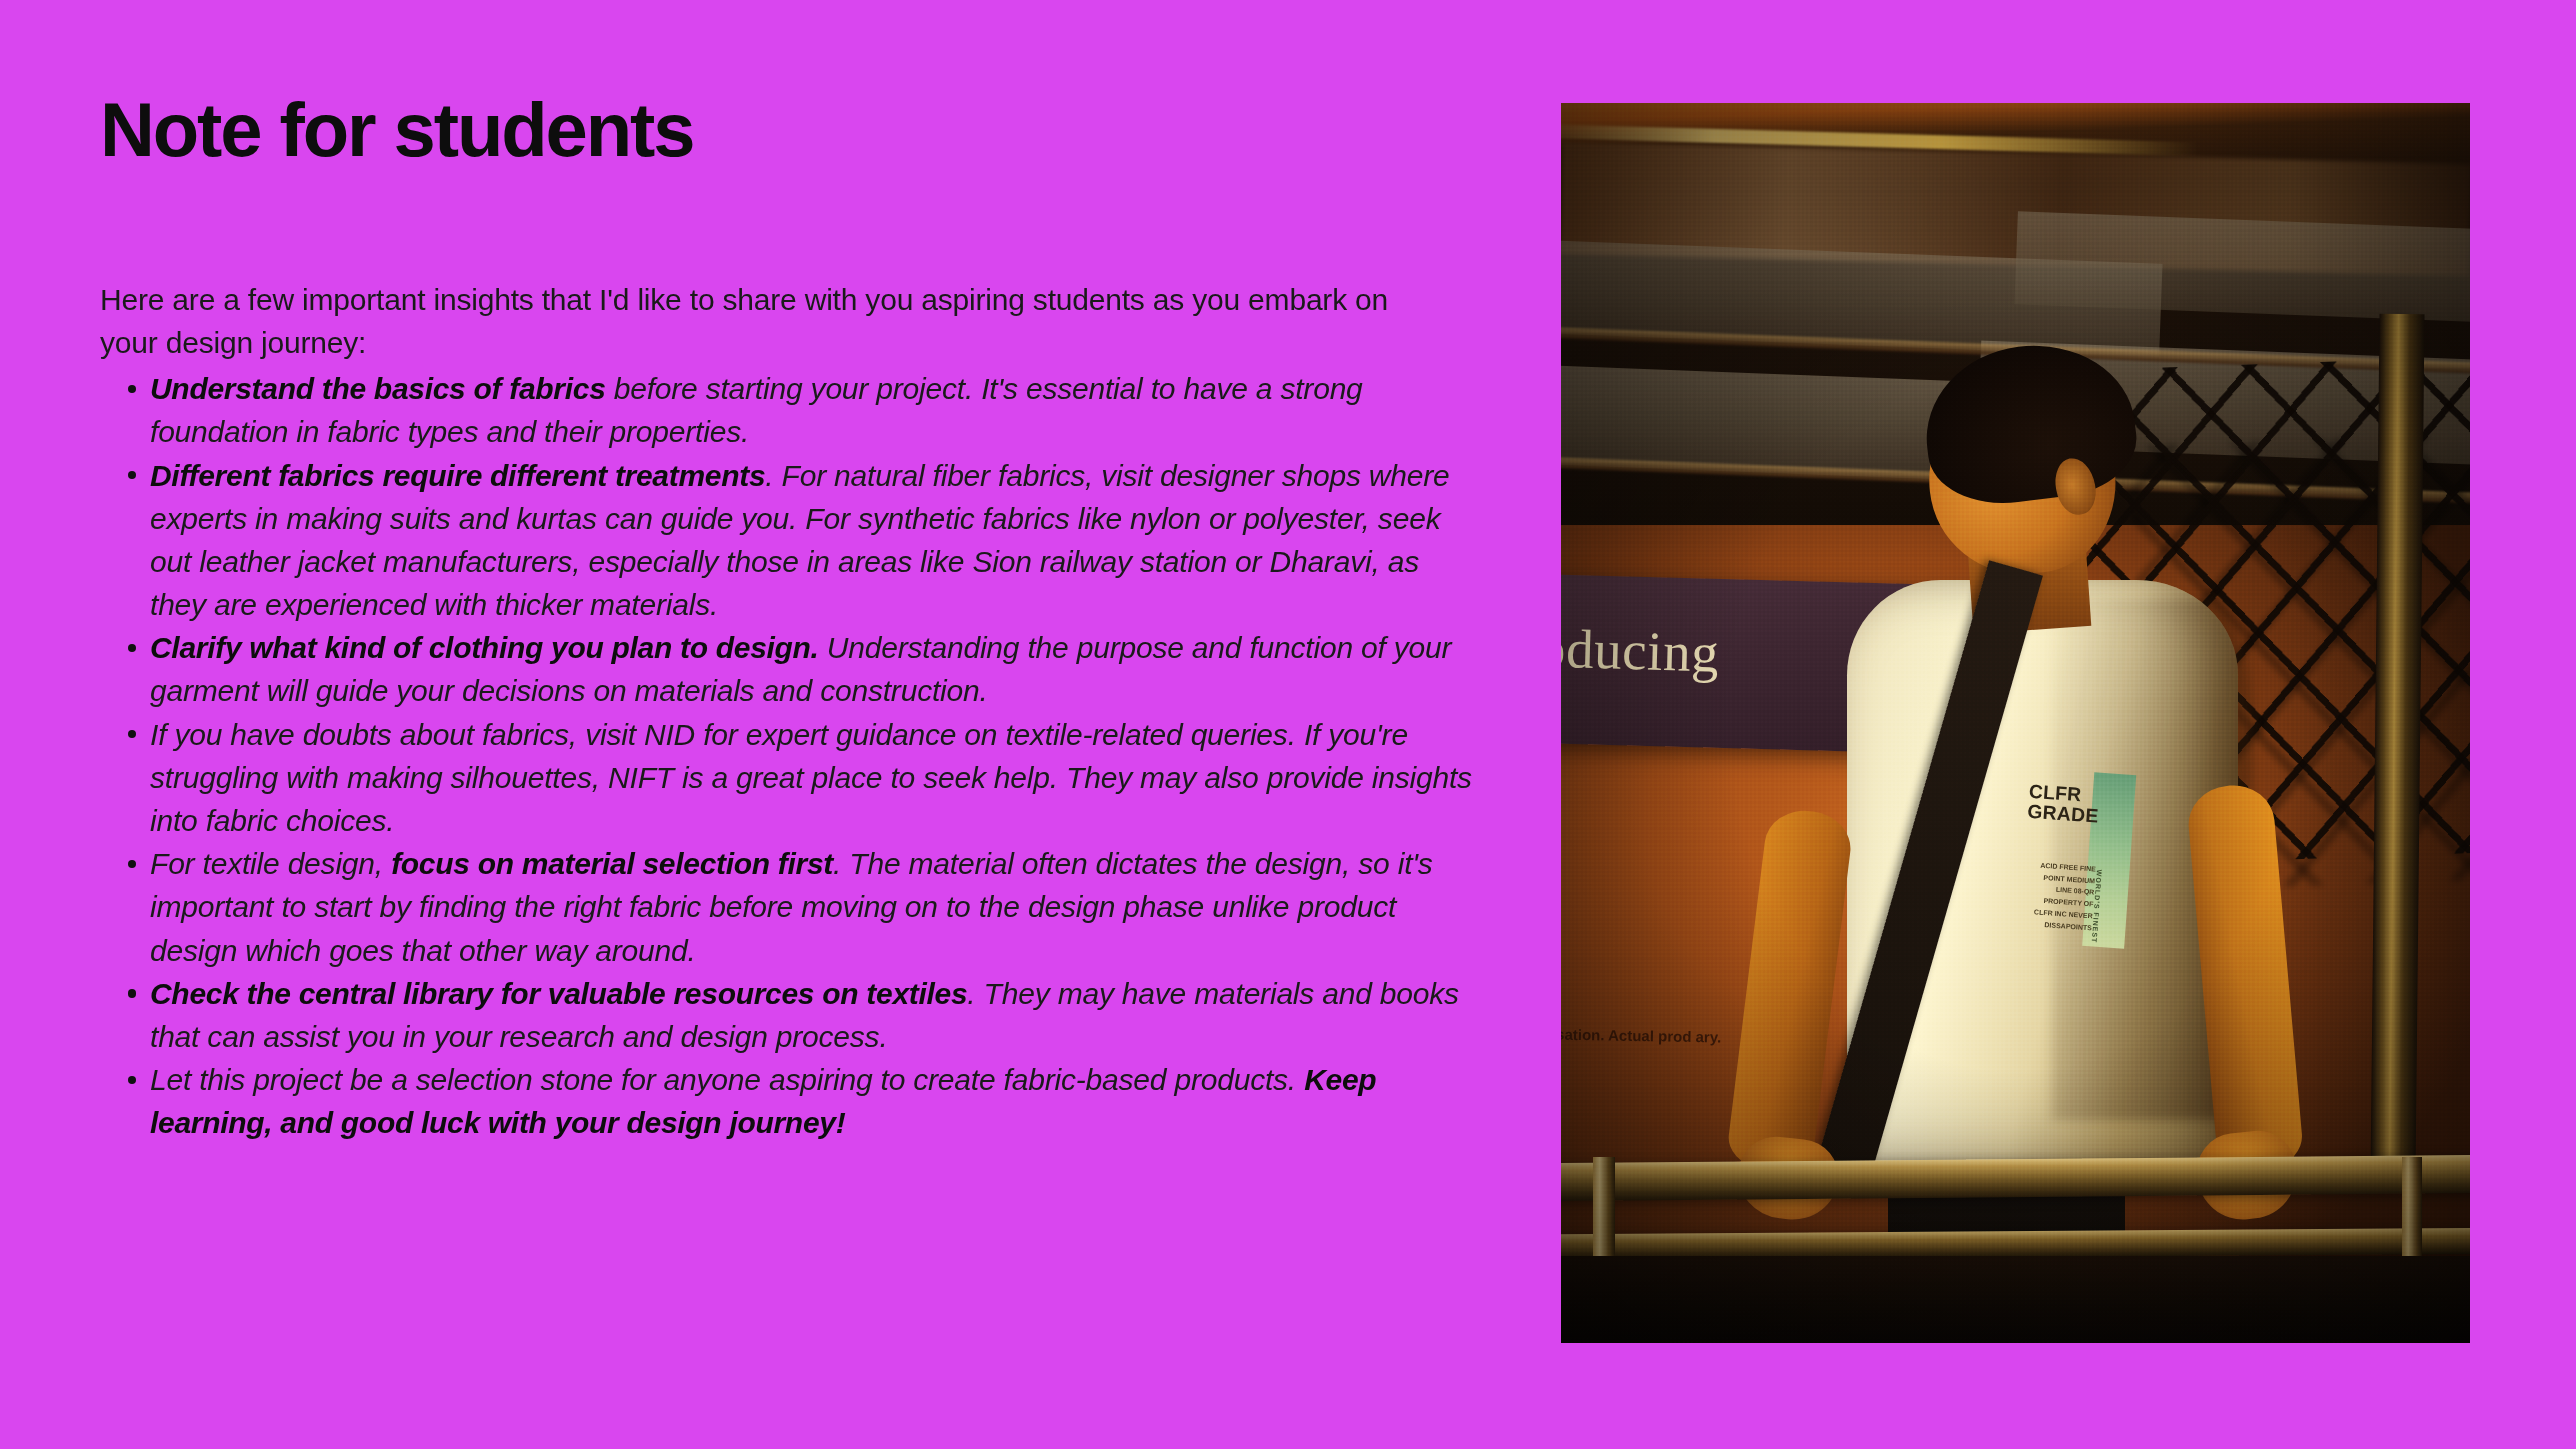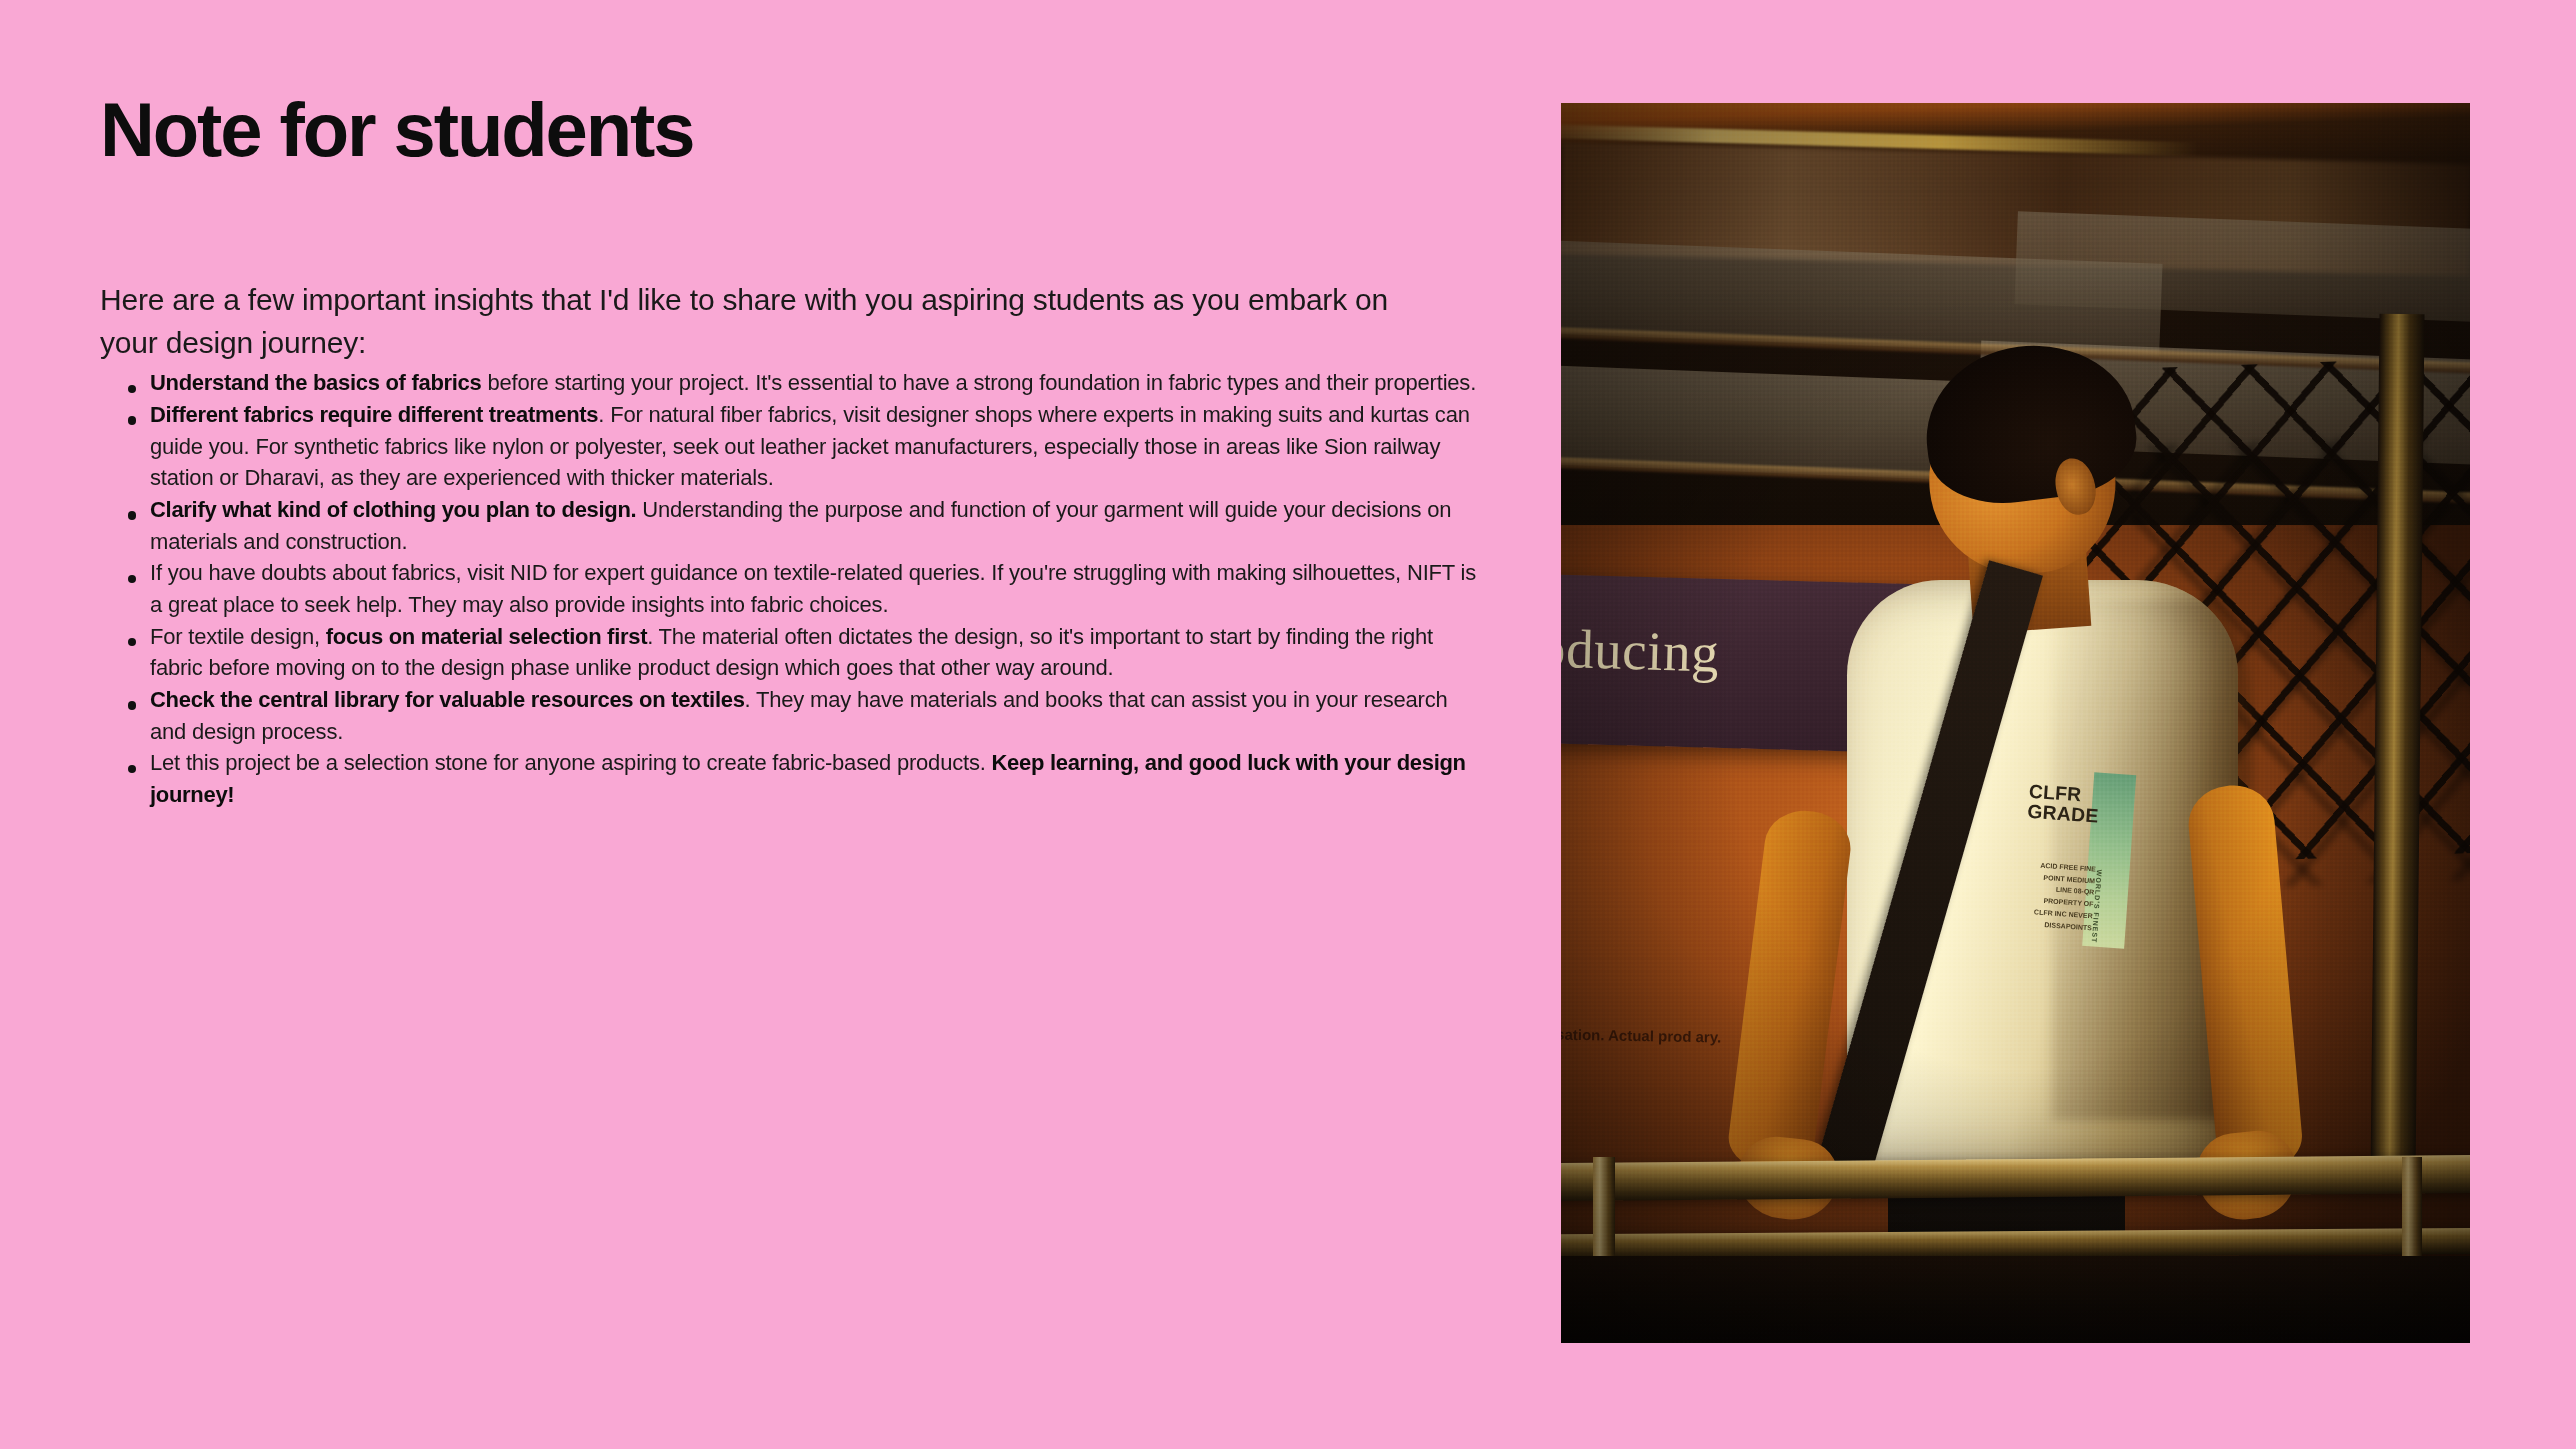--- a/index.html
+++ b/index.html
@@ -5,21 +5,21 @@
 <style>
   * { box-sizing: border-box; margin: 0; padding: 0; }
   html, body { width: 2576px; height: 1449px; }
   body {
     background: #ffffff;
     font-family: "Liberation Sans", "DejaVu Sans", sans-serif;
     color: #121212;
     overflow: hidden;
     position: relative;
   }
-  .slide { position: relative; width: 2576px; height: 1449px; background: #f9a8d4; }
+  .slide { position: relative; width: 2576px; height: 1449px; background: #d946ef; }
 
   
   .text-col {
     position: absolute;
     left: 100px;
     top: 90px;
     width: 1359px;
   }
   .page-title {
     font-size: 76px;
@@ -36,26 +36,27 @@
     font-weight: 400;
     color: #1a1a1a;
     letter-spacing: -0.2px;
     width: 1314px;
     margin-bottom: 3px;
   }
   .bullets { list-style: none; margin: 0; padding: 0; }
   .bullet {
     position: relative;
     padding-left: 50px;
-    font-size: 22px;
+    font-size: 30px;
     line-height: 1.44;
     font-weight: 400;
     color: #1a1a1a;
     letter-spacing: -0.2px;
     width: 1381px;
+    font-style: italic;
   }
   .bullet .dot {
     position: absolute;
     left: 28px;
     top: 17.4px;
     width: 8.4px;
     height: 8.4px;
     border-radius: 50%;
     background: #111;
   }

